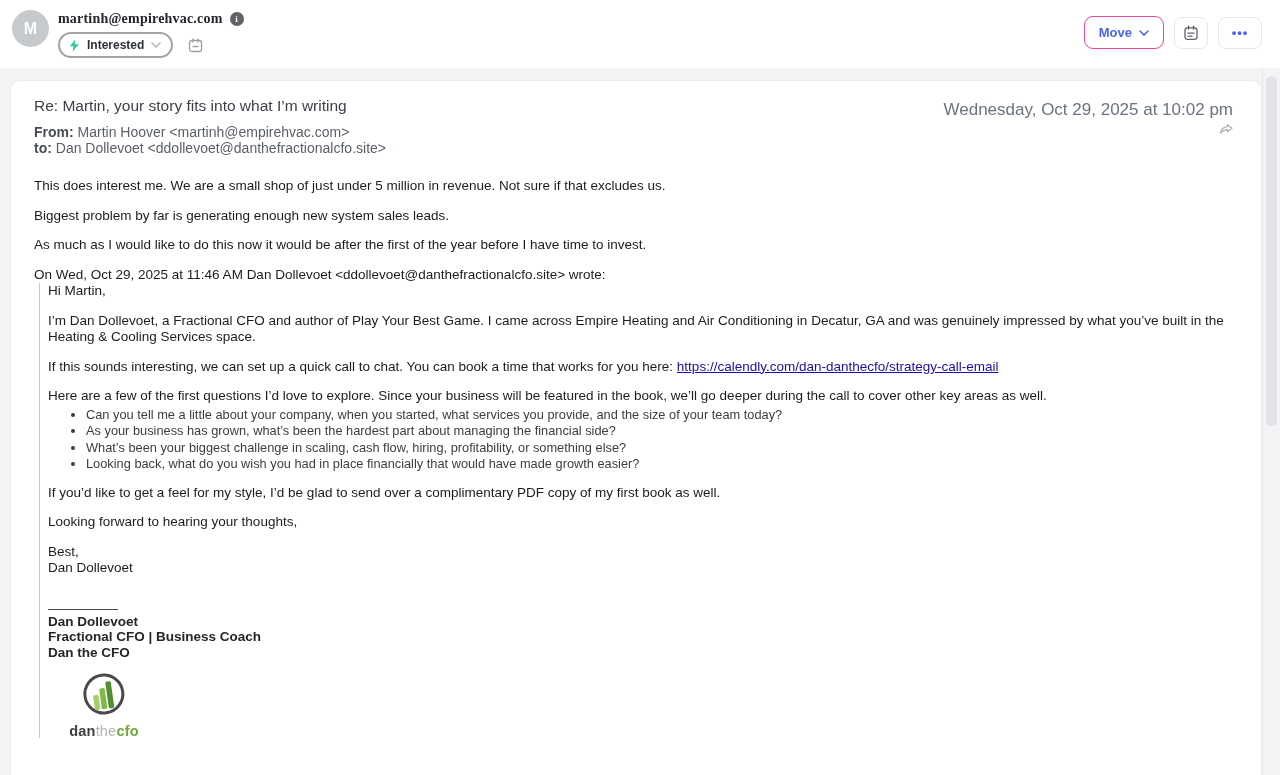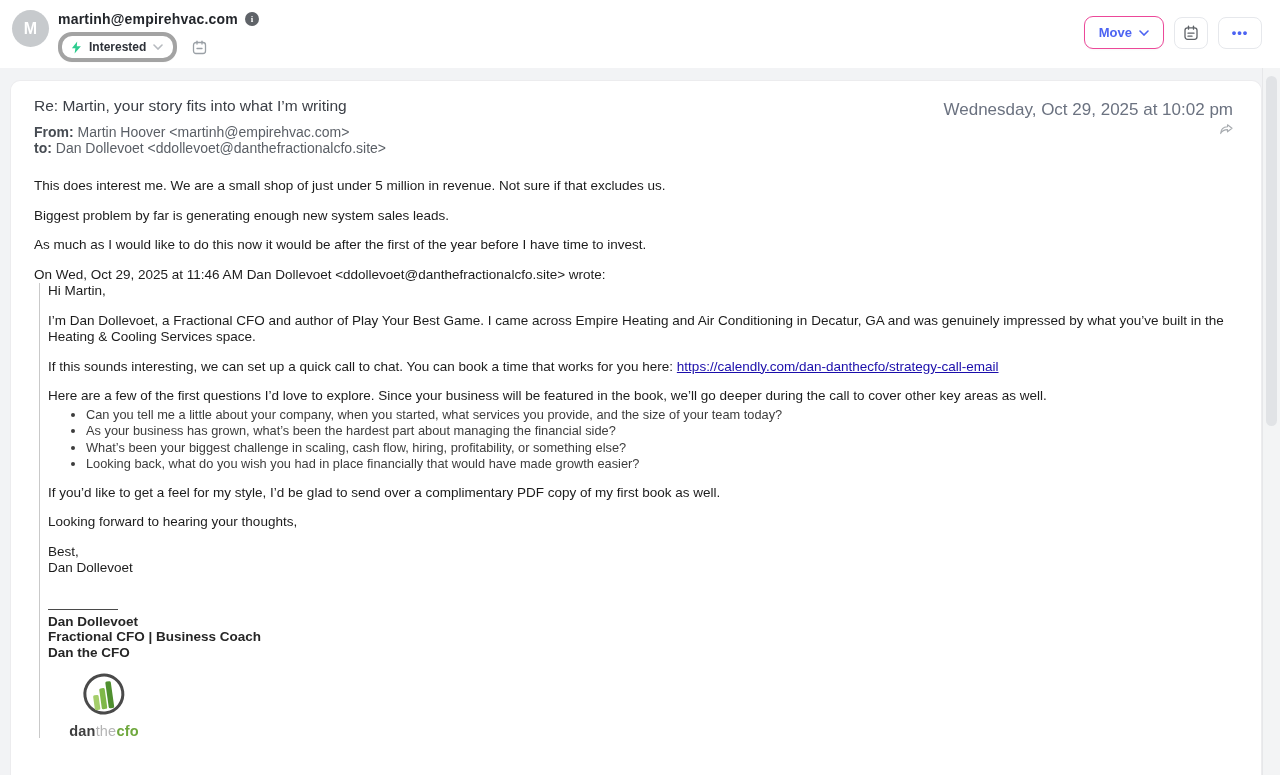--- a/index.html
+++ b/index.html
@@ -19,30 +19,30 @@
     justify-content:space-between; padding:8px 18px 0 12px;
   }
   .sender { display:flex; gap:9px; }
   .avatar {
     width:37px; height:37px; border-radius:50%; background:#c7cacd;
     color:#ffffff; font-size:16px; font-weight:700;
     display:flex; align-items:center; justify-content:center; margin-top:2px;
   }
   .sender-meta { display:flex; flex-direction:column; gap:5px; }
   .sender-line { display:flex; align-items:center; gap:7px; margin-top:3px; }
-  .email { font-size:14px; font-weight:700; color:#23262b; letter-spacing:.2px; }
+  .email { font-size:14px; font-weight:700; color:#23262b; letter-spacing:.2px;font-family:Liberation Serif, serif; }
   .info-icon {
     width:14px; height:14px; border-radius:50%; background:#5f6368; color:#fff;
     font-size:9px; font-weight:700; font-family:"Liberation Serif", serif;
     display:flex; align-items:center; justify-content:center; cursor:pointer;
   }
   .badge-row { display:flex; align-items:center; gap:10px; }
   .status-pill {
     display:flex; align-items:center; gap:7px; background:#fff;
-    border:4px solid #a3a3a3; border-radius:14px; padding:4px 10px 4px 9px;
+    border:2px solid #a3a3a3; border-radius:14px; padding:4px 10px 4px 9px;
     font-size:12px; font-weight:600; color:#2d3138; cursor:pointer;
     font-family:inherit; box-shadow:0 1px 1px rgba(0,0,0,.02);
   }
   .icon-btn {
     background:#fff; border:1px solid #e6e8ec; border-radius:8px;
     display:flex; align-items:center; justify-content:center; cursor:pointer;
   }
   .badge-cal { width:24px; height:24px; border:none; }
   .topbar-actions { display:flex; align-items:center; gap:10px; margin-top:8px; }
   .move-btn {

